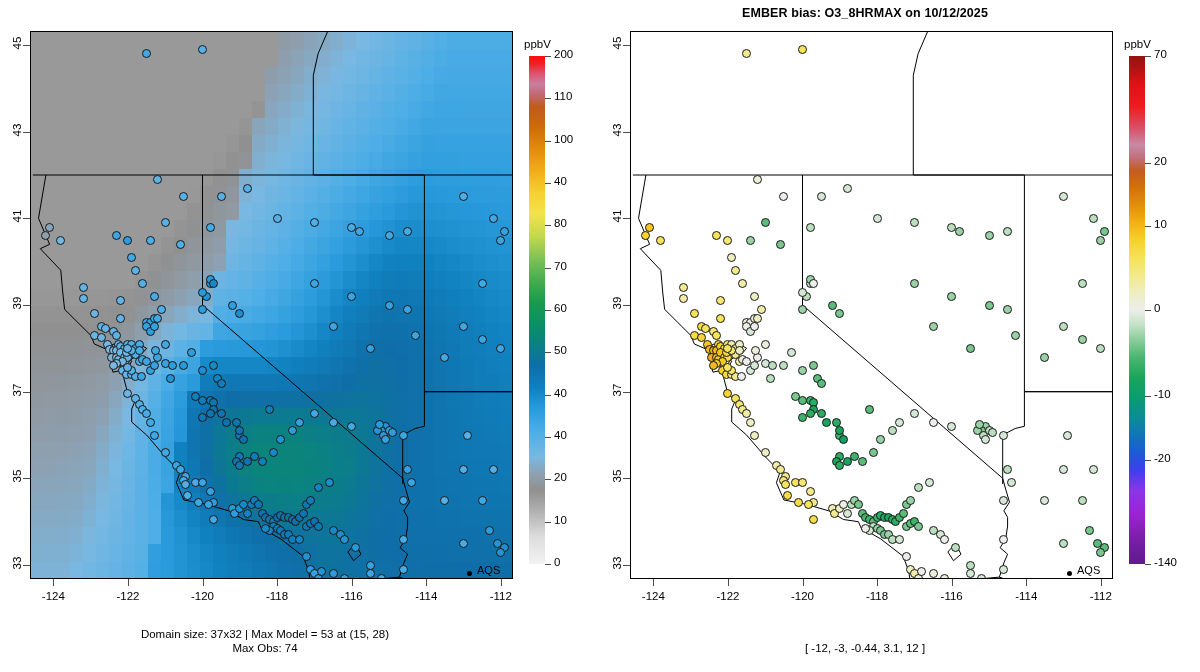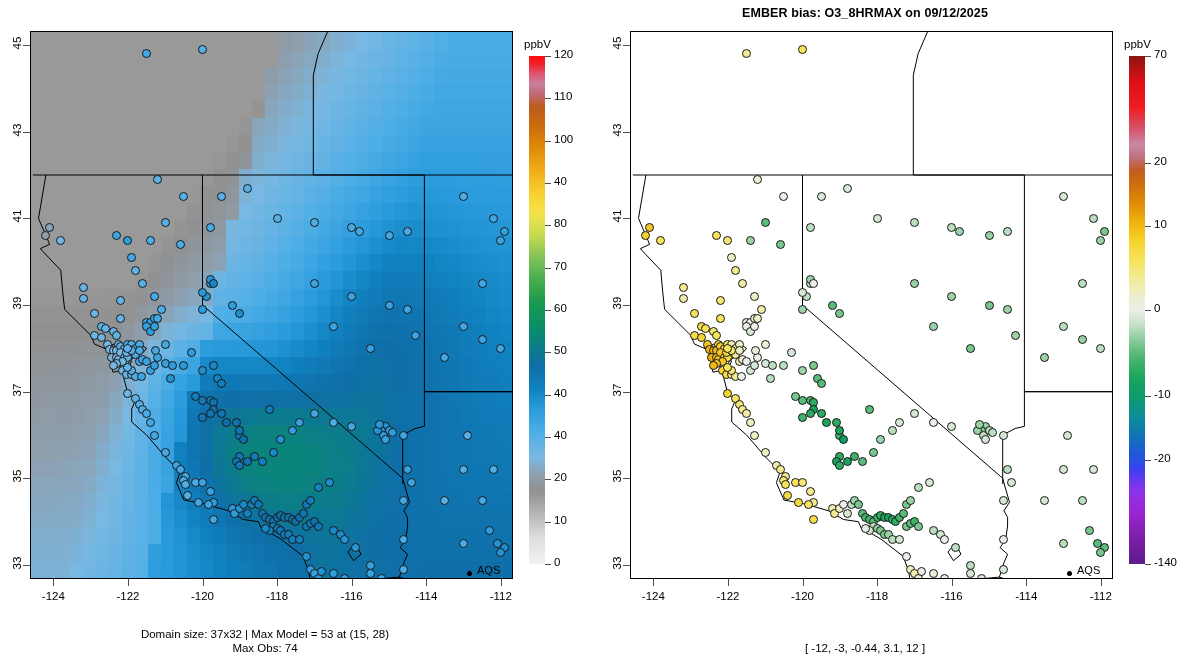--- a/index.html
+++ b/index.html
@@ -1562,27 +1562,27 @@
         <div class="cblab" style="left: 554px; top: 259.667px;">70</div>
         <div class="cbtick" style="left: 545px; top: 225.333px;"></div>
         <div class="cblab" style="left: 554px; top: 217.333px;">80</div>
         <div class="cbtick" style="left: 545px; top: 183px;"></div>
         <div class="cblab" style="left: 554px; top: 175px;">40</div>
         <div class="cbtick" style="left: 545px; top: 140.667px;"></div>
         <div class="cblab" style="left: 554px; top: 132.667px;">100</div>
         <div class="cbtick" style="left: 545px; top: 98.3333px;"></div>
         <div class="cblab" style="left: 554px; top: 90.3333px;">110</div>
         <div class="cbtick" style="left: 545px; top: 56px;"></div>
-        <div class="cblab" style="left: 554px; top: 48px;">120</div>
+        <div class="cblab" style="left: 554px; top: 48px;">200</div>
       </div>
   </div>
 
   <div class="panel right">
 
-    <div class="ptitle" style="left:0;width:530px;">EMBER bias: O3_8HRMAX on 09/12/2025</div>
+    <div class="ptitle" style="left:0;width:530px;">EMBER bias: O3_8HRMAX on 10/12/2025</div>
 
     <div class="plotframe" id="frameR" style="left:30px;top:31px;width:483px;height:548px;">
       <svg class="vec" id="vecR" width="481" height="546">
           <path class="coast" d="M14.9 143.0 L7.5 186.3 L18.6 212.3 L9.3 216.7 L29.8 238.3 L31.7 260.0 L33.6 277.3 L59.7 303.3 L63.4 312.0 L78.3 318.5 L83.9 325.0 L80.2 333.7 L82.0 340.2 L91.4 338.0 L96.9 335.8 L100.7 329.3 L93.2 320.7 L87.6 314.2 L82.0 312.0 L78.3 318.5 L80.2 325.0 L85.8 327.2 L89.5 333.7 L96.9 361.8 L104.4 368.3 L100.7 377.0 L100.7 390.0 L115.6 403.0 L134.2 424.7 L149.1 439.8 L145.4 450.7 L152.9 468.0 L175.2 472.3 L197.6 478.8 L212.5 487.5 L227.4 489.7 L231.2 498.3 L238.6 500.5 L249.8 507.0 L272.2 524.3 L277.8 539.5 L279.7 553.4"></path>
           <path class="coast" d="M85.8 314.2 L93.2 316.3 L98.8 314.2 L104.4 314.2 L111.9 314.2 L115.6 316.3 L111.9 320.7 L106.3 322.8 L100.7 327.2 L95.1 333.7 L93.2 340.2 L96.9 342.3"></path>
           <path class="bord" d="M171.5 143.0 L171.5 273.0 L371.7 446.3 L371.7 452.0"></path>
           <path class="bord" d="M1.9 143.0 L282.3 143.0 L505.2 143.0"></path>
           <path class="bord" d="M393.4 143.0 L393.4 359.7 L579.8 359.7"></path>
           <path class="bord" d="M393.4 359.7 L507.1 359.7"></path>
           <path class="bord" d="M282.3 143.0 L282.3 43.3"></path>

